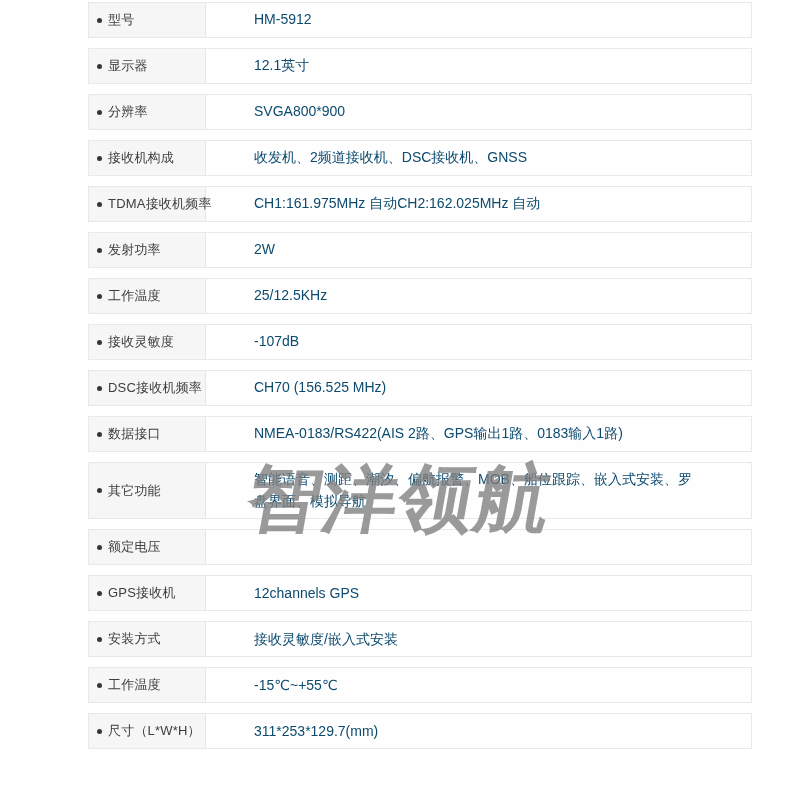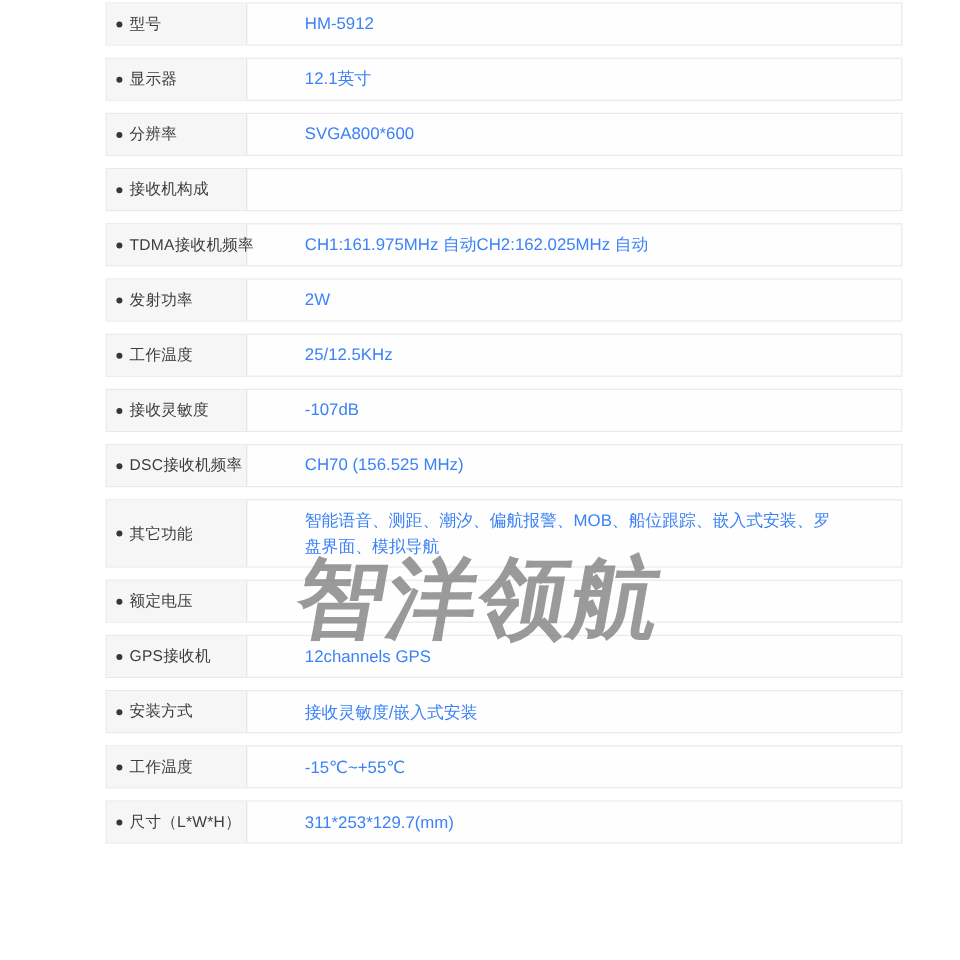--- a/index.html
+++ b/index.html
@@ -60,21 +60,21 @@
     flex: 1;
     display: flex;
     align-items: center;
     padding: 6px 6px 6px 48px;
     box-sizing: border-box;
   }
   .value-content {
     max-width: 445px;
     font-size: 14px;
     line-height: 1.55;
-    color: #3b82f6;
+    color: #0c4a6e;
   }
   .vpart {
     display: inline-block;
   }
   .vpart:last-child {
     margin-right: 0;
   }
   .watermark {
     position: absolute;
     left: 248px;
@@ -113,29 +113,32 @@
       <span class="value-content"><span class="vpart">12.1英寸</span></span>
     </div>
   </div>
 
   <div class="spec-row">
     <div class="label-cell">
       <span class="bullet"></span>
       <span class="label-text">分辨率</span>
     </div>
     <div class="value-cell">
-      <span class="value-content"><span class="vpart">SVGA800*600</span></span>
+      <span class="value-content"><span class="vpart">SVGA800*900</span></span>
     </div>
   </div>
 
   <div class="spec-row">
     <div class="label-cell">
       <span class="bullet"></span>
       <span class="label-text">接收机构成</span>
     </div>
+    <div class="value-cell">
+      <span class="value-content"><span class="vpart">收发机、2频道接收机、DSC接收机、GNSS</span></span>
+    </div>
   </div>
 
   <div class="spec-row">
     <div class="label-cell">
       <span class="bullet"></span>
       <span class="label-text">TDMA接收机频率</span>
     </div>
     <div class="value-cell">
       <span class="value-content"><span class="vpart">CH1:161.975MHz 自动</span><span class="vpart">CH2:162.025MHz 自动</span></span>
     </div>
@@ -175,20 +178,29 @@
   <div class="spec-row">
     <div class="label-cell">
       <span class="bullet"></span>
       <span class="label-text">DSC接收机频率</span>
     </div>
     <div class="value-cell">
       <span class="value-content"><span class="vpart">CH70 (156.525 MHz)</span></span>
     </div>
   </div>
 
+  <div class="spec-row">
+    <div class="label-cell">
+      <span class="bullet"></span>
+      <span class="label-text">数据接口</span>
+    </div>
+    <div class="value-cell">
+      <span class="value-content"><span class="vpart">NMEA-0183/RS422(AIS 2路、GPS输出1路、0183输入1路)</span></span>
+    </div>
+  </div>
 
   <div class="spec-row">
     <div class="label-cell">
       <span class="bullet"></span>
       <span class="label-text">其它功能</span>
     </div>
     <div class="value-cell">
       <span class="value-content"><span class="vpart">智能语音、测距、潮汐、偏航报警、MOB、船位跟踪、嵌入式安装、罗盘界面、模拟导航</span></span>
     </div>
   </div>

